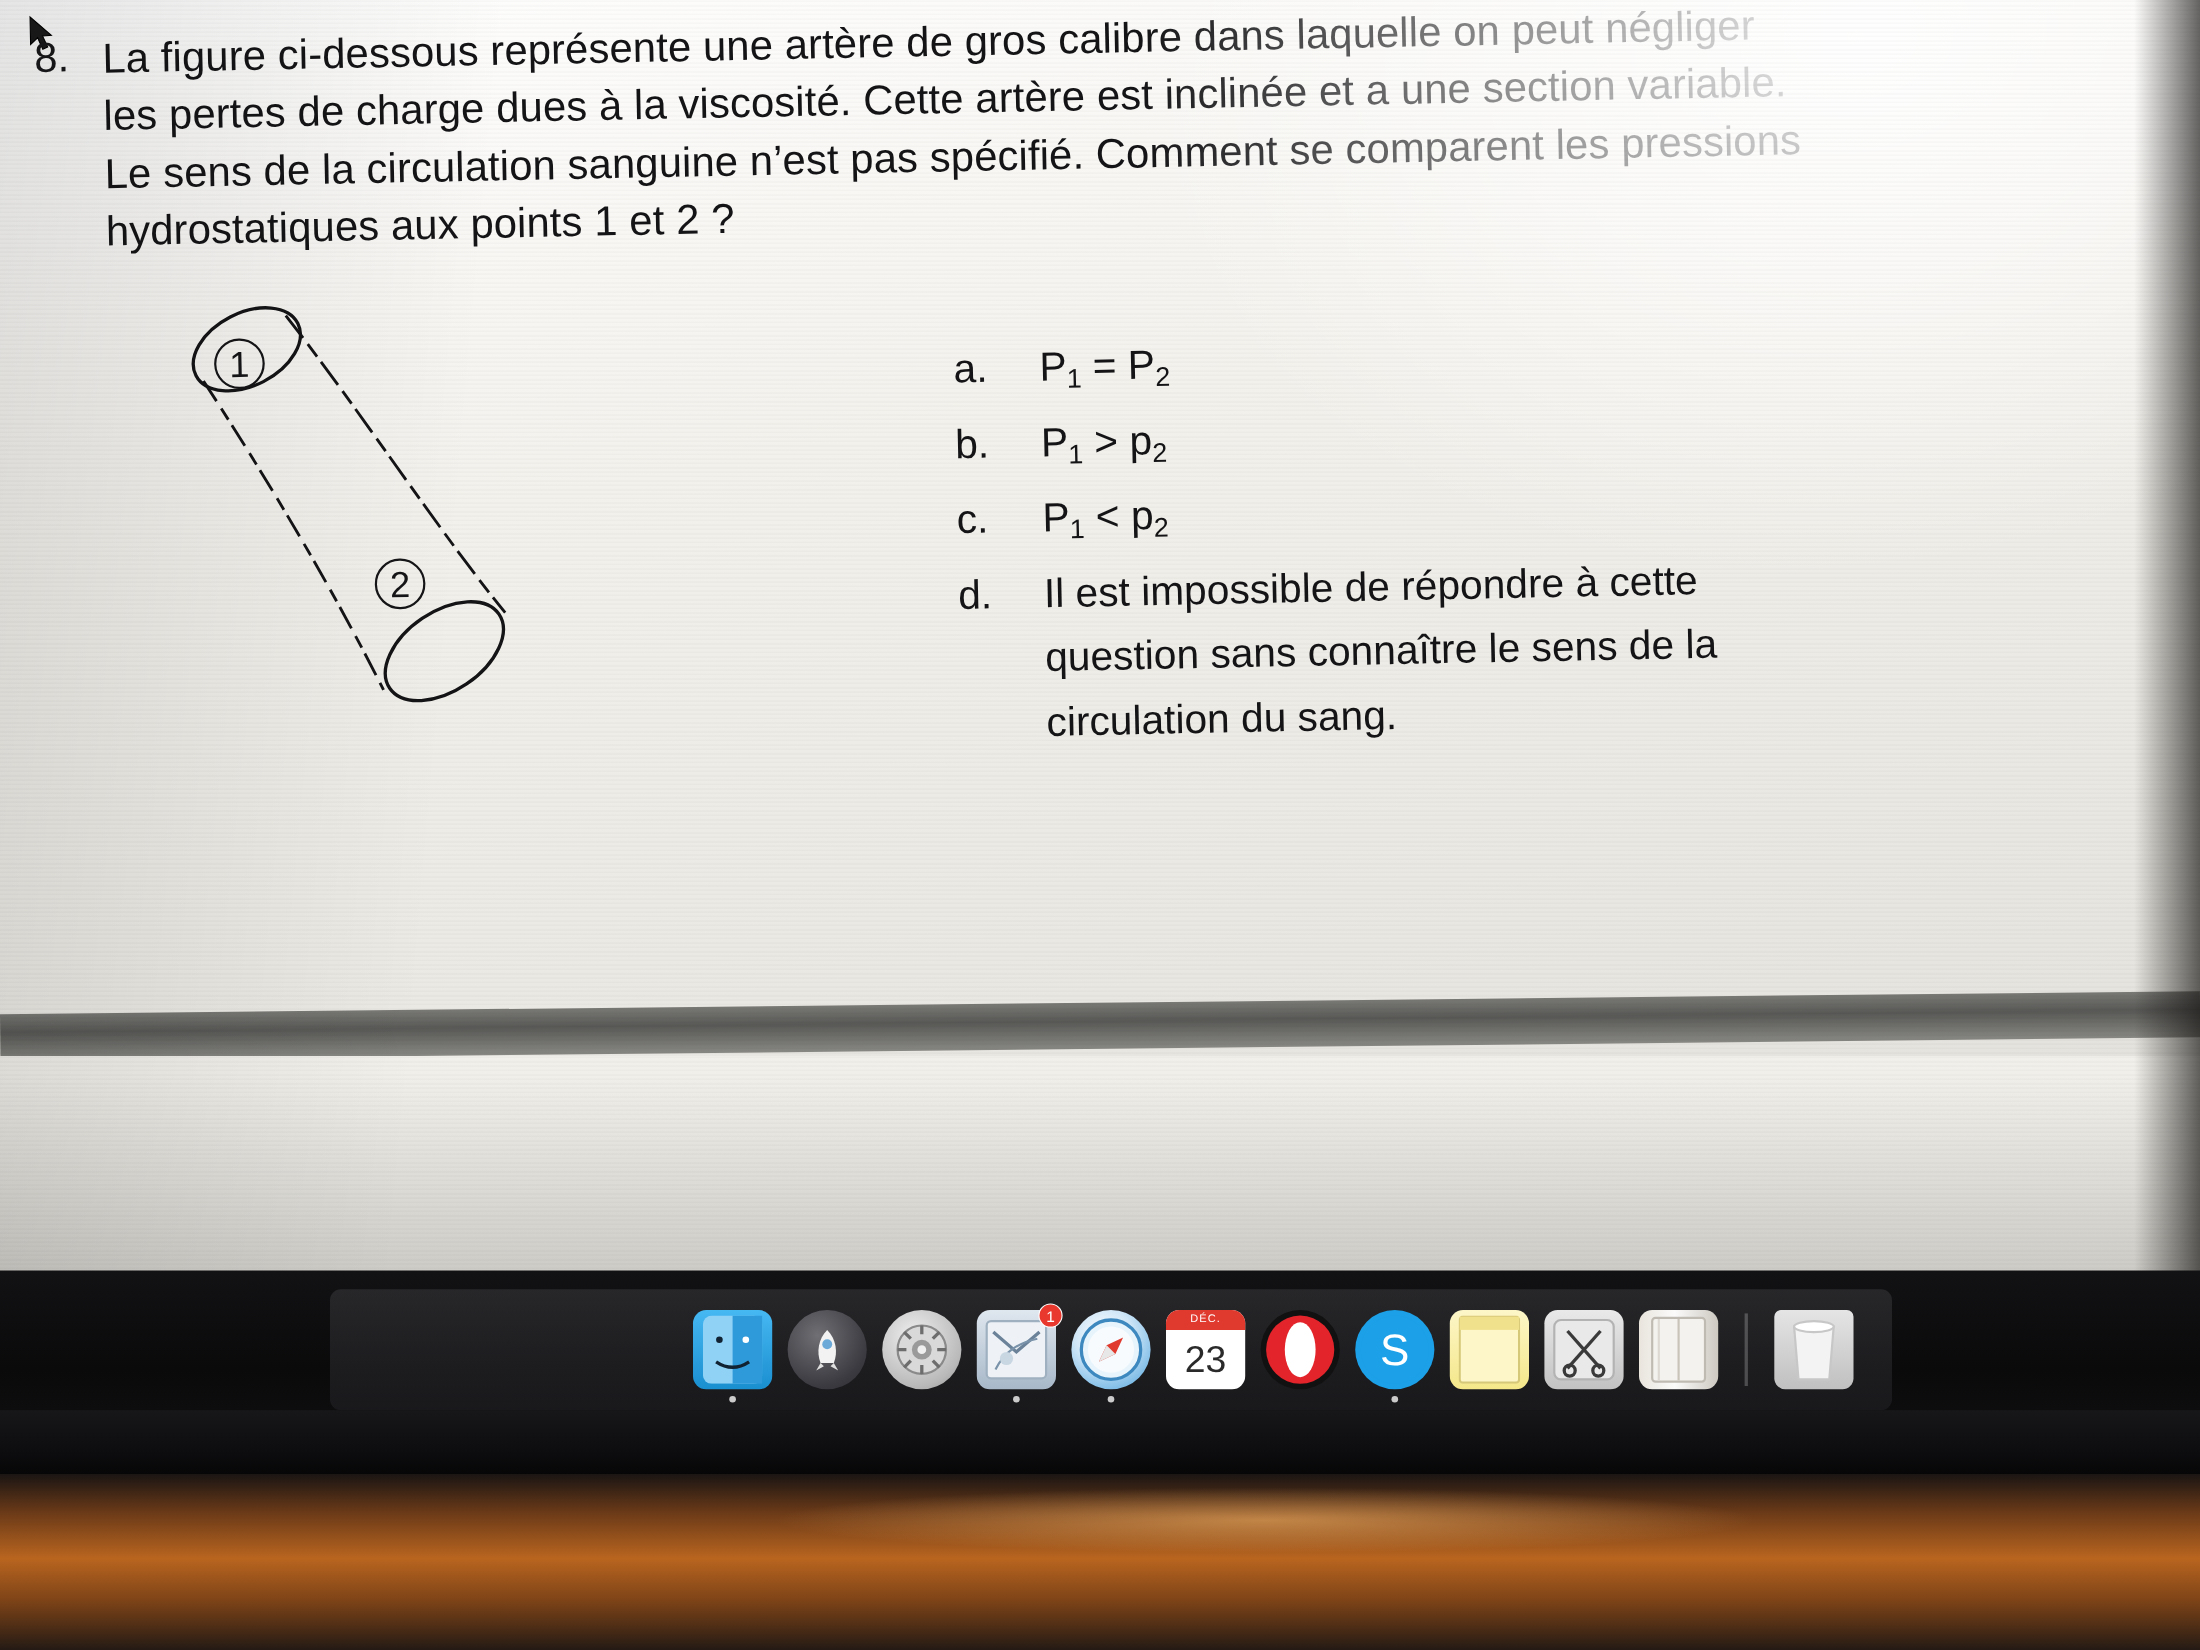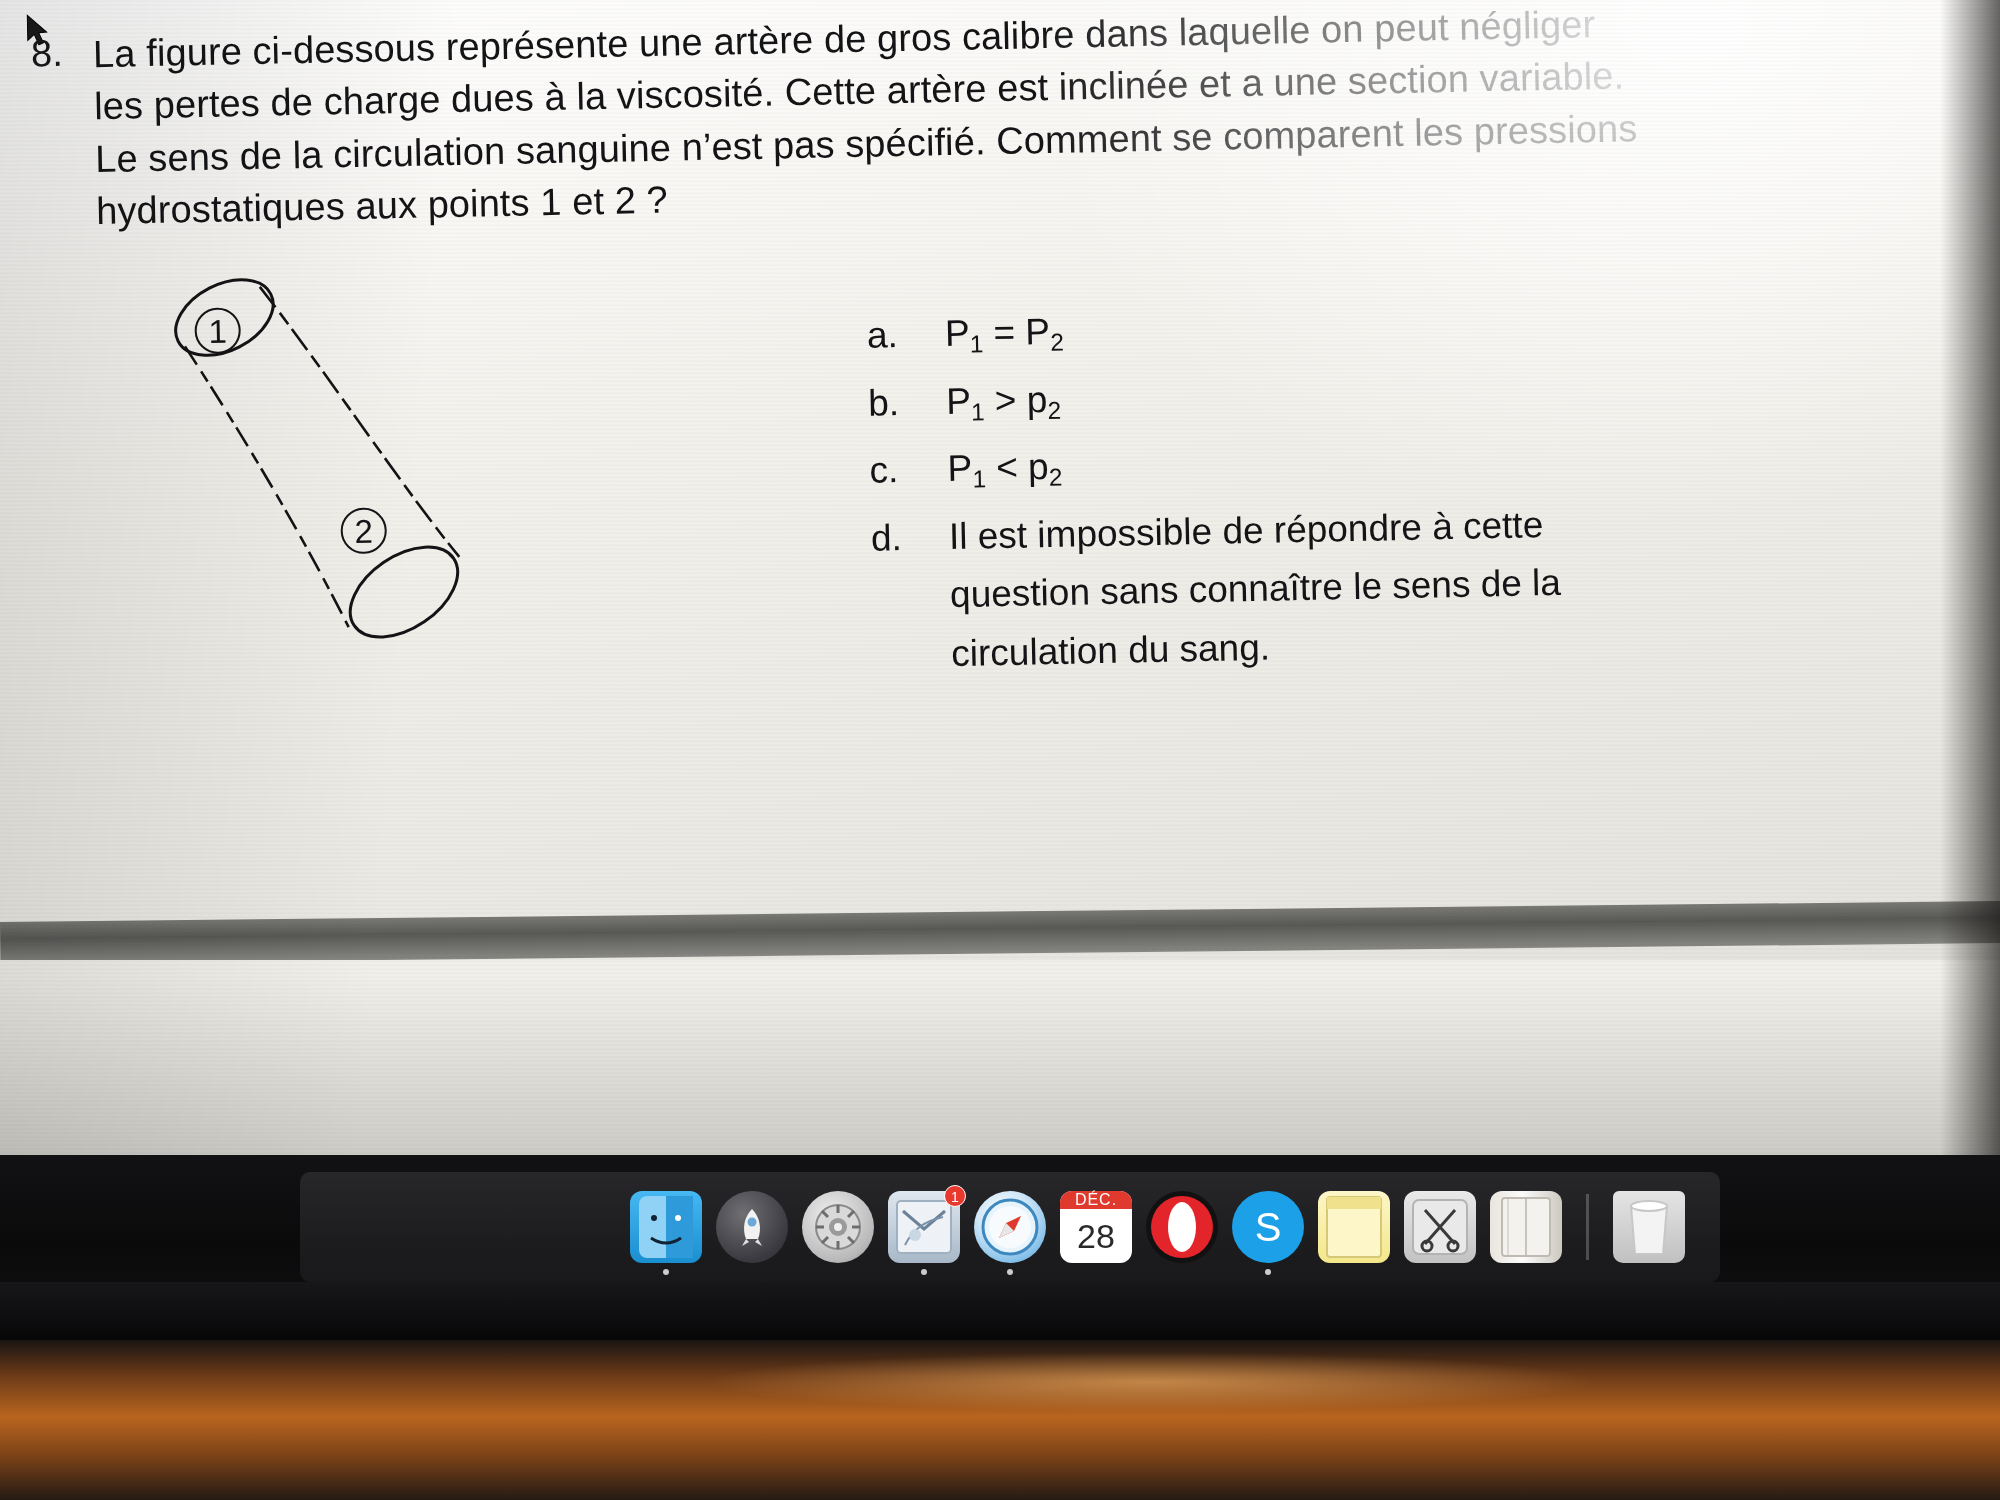--- a/index.html
+++ b/index.html
@@ -269,21 +269,21 @@
   .ic-skype    { background: #1ca0e7; border-radius: 50%; }
   .ic-notes    { background: linear-gradient(180deg,#fdf6c8 0%, #f4e78a 100%); }
   .ic-snip     { background: linear-gradient(180deg,#e9e9e9 0%, #c2c2c2 100%); }
   .ic-book     { background: linear-gradient(90deg,#e9e5dd 0%, #fbfbfb 45%, #cdc9c1 100%); }
   .ic-trash    { background: linear-gradient(180deg, rgba(245,245,245,0.92) 0%, rgba(210,210,210,0.9) 100%); border-radius: 6px 6px 10px 10px; }
 
   .cal-top {
     width: 100%;
     background: #e03a2f;
     color: #fff;
-    font-size: 16px;
+    font-size: 10px;
     line-height: 18px;
     text-align: center;
     border-radius: 12px 12px 0 0;
     letter-spacing: 1px;
   }
   .cal-day {
     flex: 1 1 auto;
     display: flex;
     align-items: center;
     justify-content: center;
@@ -466,21 +466,21 @@
         <circle cx="29" cy="29" r="27" fill="#e8f4fc" stroke="#3d89bf" stroke-width="3"></circle>
         <circle cx="29" cy="29" r="21" fill="#f7fbfe"></circle>
         <path d="M40,18 L33,33 L18,40 L25,25 Z" fill="#e03a2f"></path>
         <path d="M33,33 L18,40 L25,25 Z" fill="#e7e7e7"></path>
       </svg>
       <span class="dot"></span>
     </div>
 
     <div class="dock-icon ic-calendar">
       <div class="cal-top">DÉC.</div>
-      <div class="cal-day">28</div>
+      <div class="cal-day">23</div>
     </div>
 
     <div class="dock-icon ic-opera">
       <svg width="66" height="66" viewBox="0 0 66 66">
         <circle cx="33" cy="33" r="31" fill="#e3242b"></circle>
         <ellipse cx="33" cy="33" rx="14" ry="25" fill="#ffffff"></ellipse>
       </svg>
     </div>
 
     <div class="dock-icon ic-skype">

